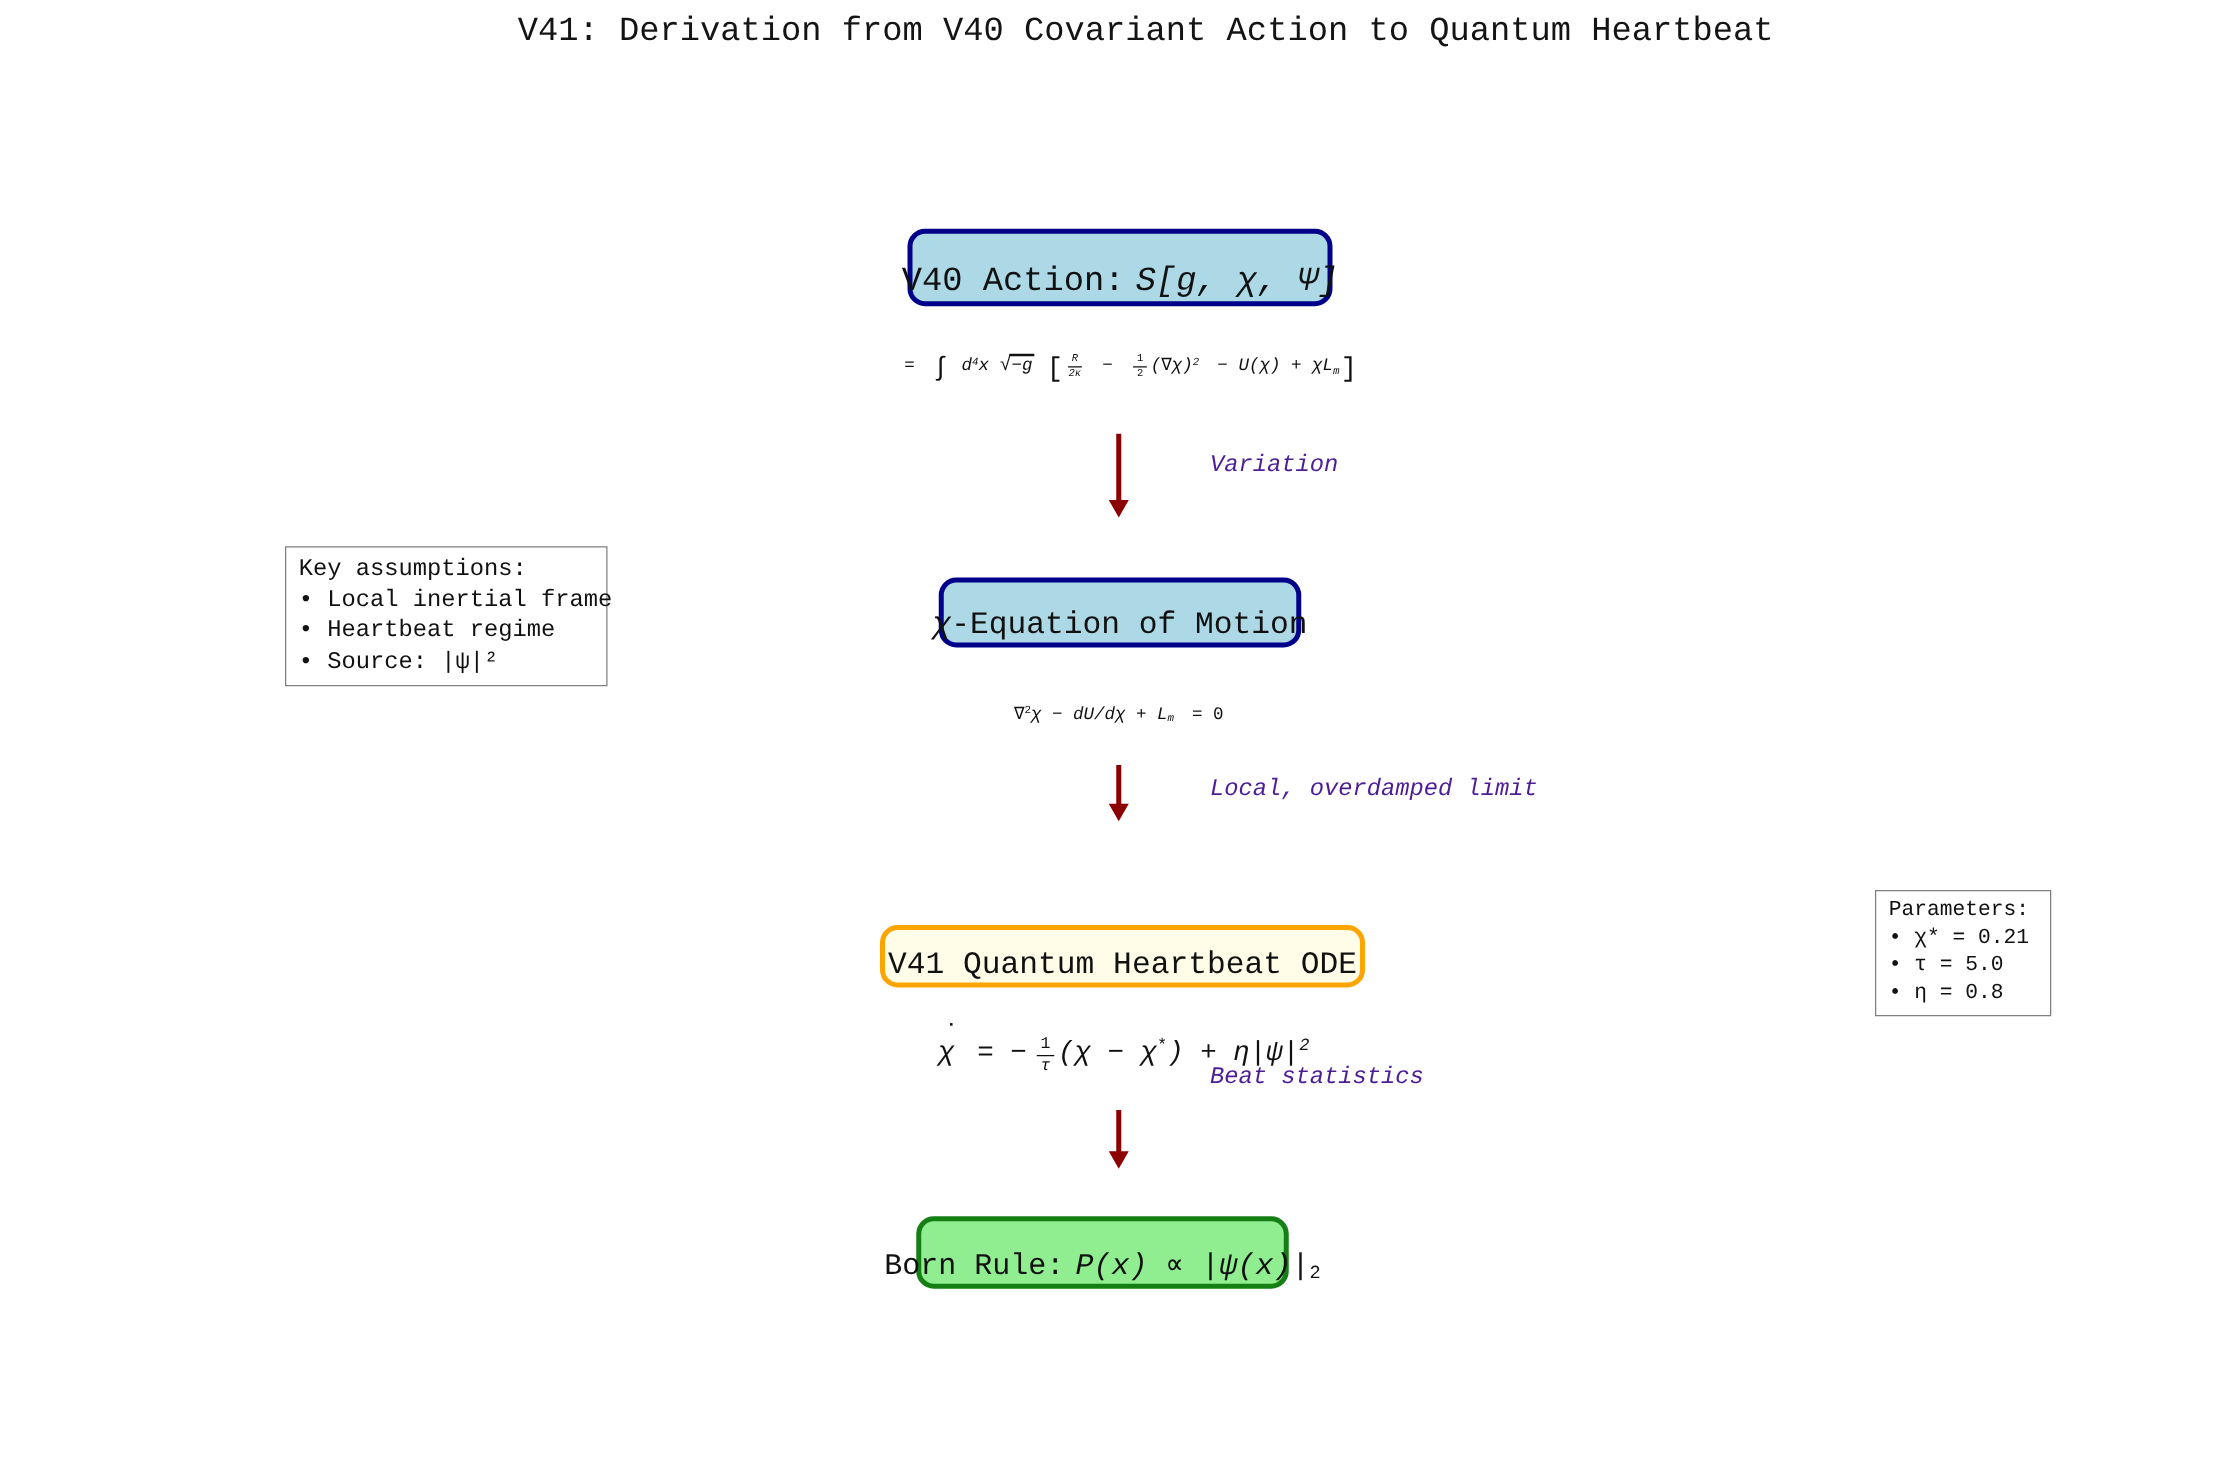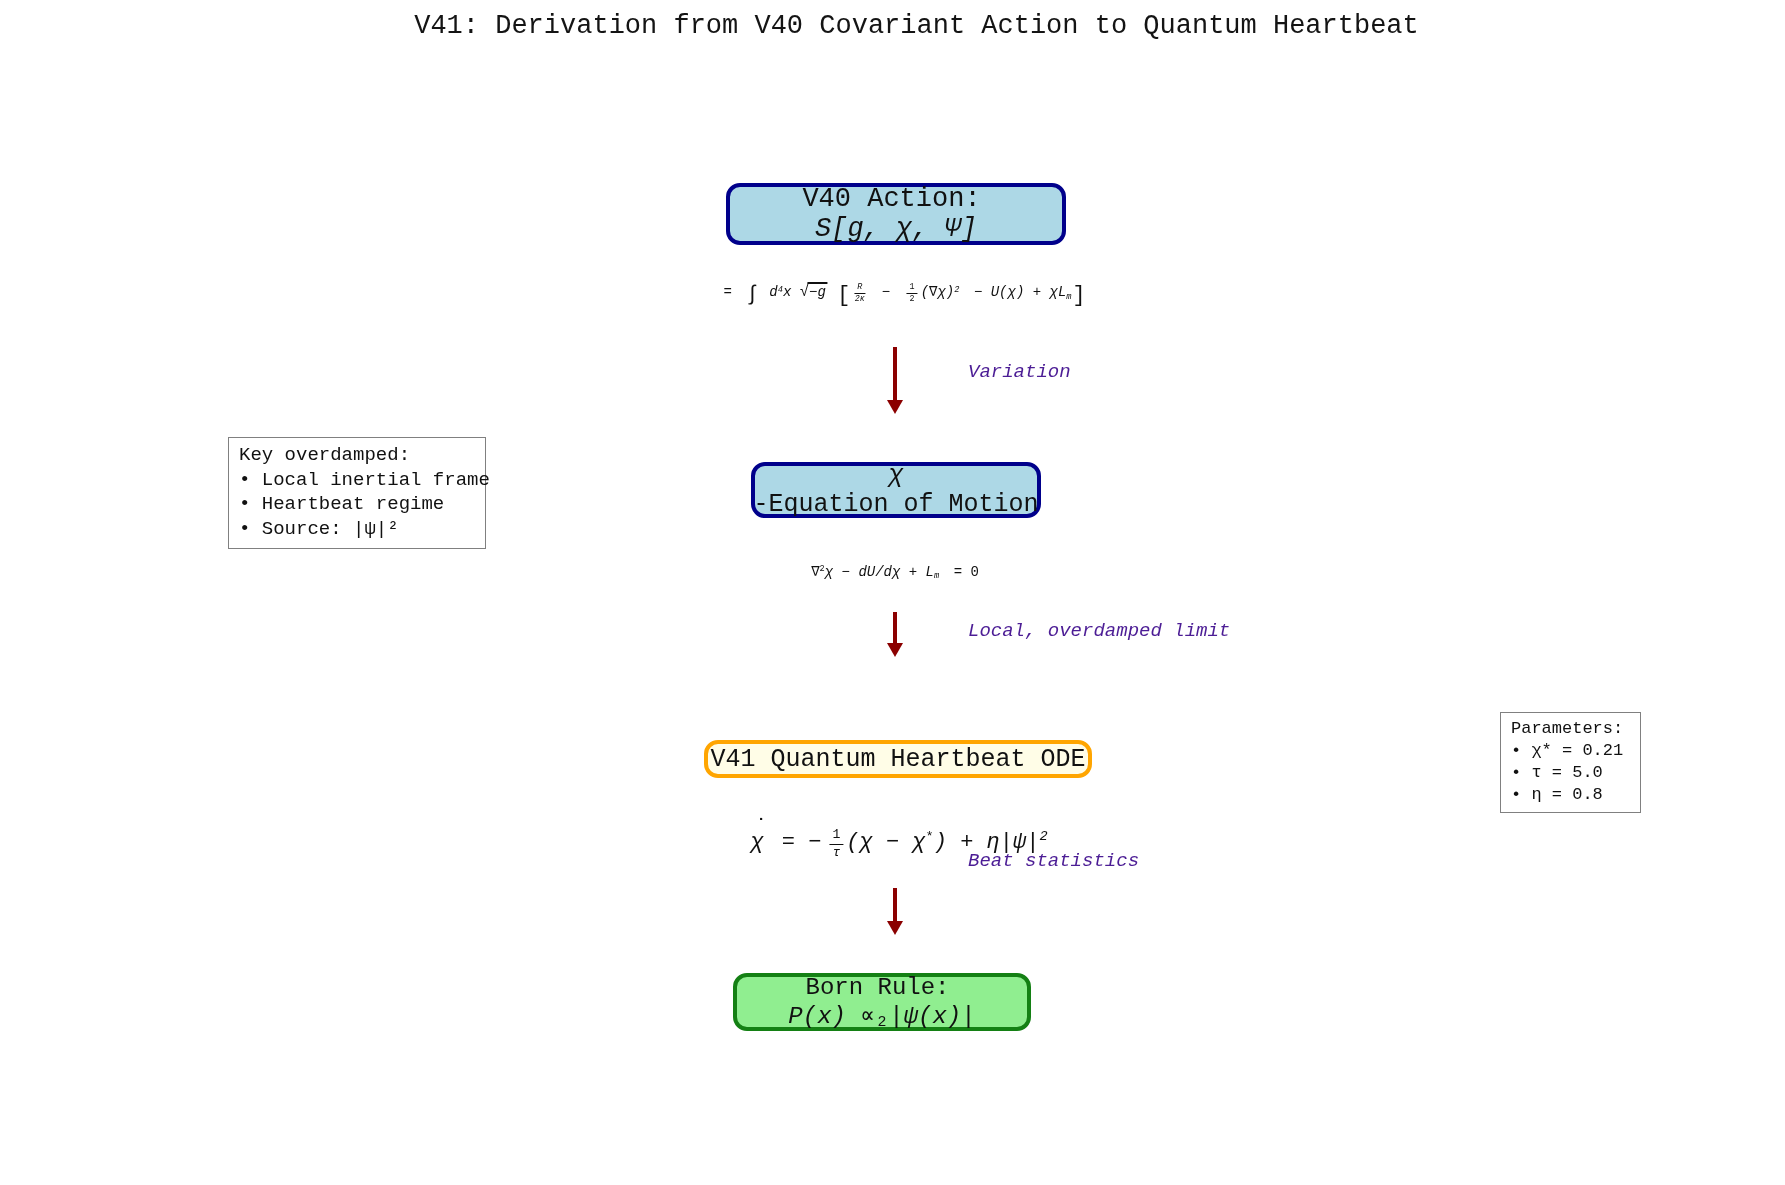--- a/index.html
+++ b/index.html
@@ -10,22 +10,22 @@
     font-family:Liberation Mono, monospace;
     color:#111;
     overflow:hidden;
     padding-left:48px;
   }
   .title{
     position:absolute;top:11px;left:0;width:100%;
     text-align:center;font-size:27px;color:#141414;
   }
   .node{
-    position:absolute;display:flex;align-items:center;justify-content:center;
-    box-sizing:border-box;border-radius:14px;white-space:nowrap;flex-direction:column;
+    position:absolute;display:flex;align-items:flex-end;justify-content:center;
+    box-sizing:border-box;border-radius:14px;white-space:nowrap;
   }
   .node-blue{background:#ADD8E6;border:4px solid #00008B;}
   .node-yellow{background:#FFFDE7;border:4px solid #FFA500;}
   .node-green{background:#90EE90;border:4px solid #148014;}
   .it{font-style:italic;}
   .label-prefix{margin-right:9px;}
   .equation{
     position:absolute;transform:translateX(-50%);
     white-space:nowrap;font-style:italic;
   }
@@ -58,21 +58,21 @@
   }
   .note{
     position:absolute;box-sizing:border-box;background:#ffffff;
     border:1.5px solid #808080;padding:5px 10px 6px;line-height:1.3;
   }
   .note div{white-space:nowrap;}
   #assumptions{left:228px;top:437px;width:258px;font-size:19px;}
   #parameters{left:1500px;top:712px;width:141px;font-size:17px;}
   #box-action{left:726px;top:183px;width:340px;height:62px;font-size:27px;}
   #box-eom{left:751px;top:462px;width:290px;height:56px;font-size:25px;}
-  #box-ode{left:704px;top:740px;width:388px;height:38px;font-size:25px;}
+  #box-ode{left:704px;top:740px;width:388px;height:50px;font-size:25px;}
   #box-born{left:733px;top:973px;width:298px;height:58px;font-size:24px;}
   #eq-action{left:905px;top:283px;font-size:14px;}
   #eq-eom{left:895px;top:563px;font-size:14px;}
   #eq-ode{left:899px;top:828px;font-size:22px;}
   #arrow-1{left:893px;top:347px;height:54px;}
   #arrow-2{left:893px;top:612px;height:32px;}
   #arrow-3{left:893px;top:888px;height:34px;}
   #arrow-label-1{left:968px;top:361px;}
   #arrow-label-2{left:968px;top:620px;}
   #arrow-label-3{left:968px;top:850px;}
@@ -110,21 +110,21 @@
 
   <div class="equation" id="eq-eom">
     <span class="up">∇</span><sup class="up">2</sup><span>χ − dU/dχ + L</span><sub>m</sub>
     <span class="up mL">= 0</span>
   </div>
 
   <div class="arrow" id="arrow-2"></div>
   <div class="arrow-label" id="arrow-label-2">Local, overdamped limit</div>
 
   <div class="note" id="assumptions">
-    <div>Key overdamped:</div>
+    <div>Key assumptions:</div>
     <div>• Local inertial frame</div>
     <div>• Heartbeat regime</div>
     <div>• Source: |ψ|²</div>
   </div>
 
   <div class="node node-yellow" id="box-ode">
     <span>V41 Quantum Heartbeat ODE</span>
   </div>
 
   <div class="equation" id="eq-ode">

